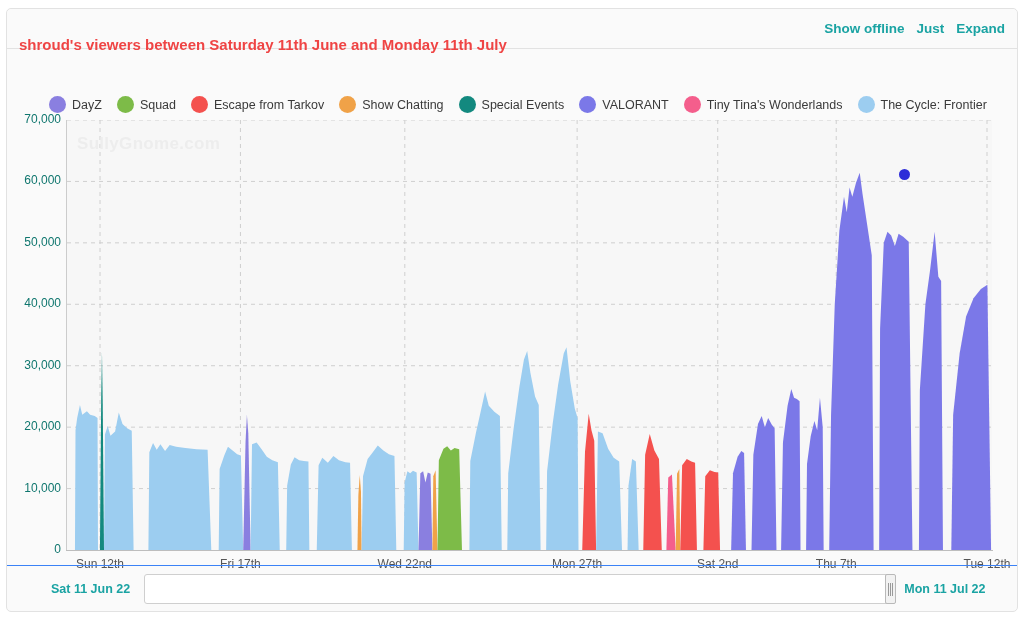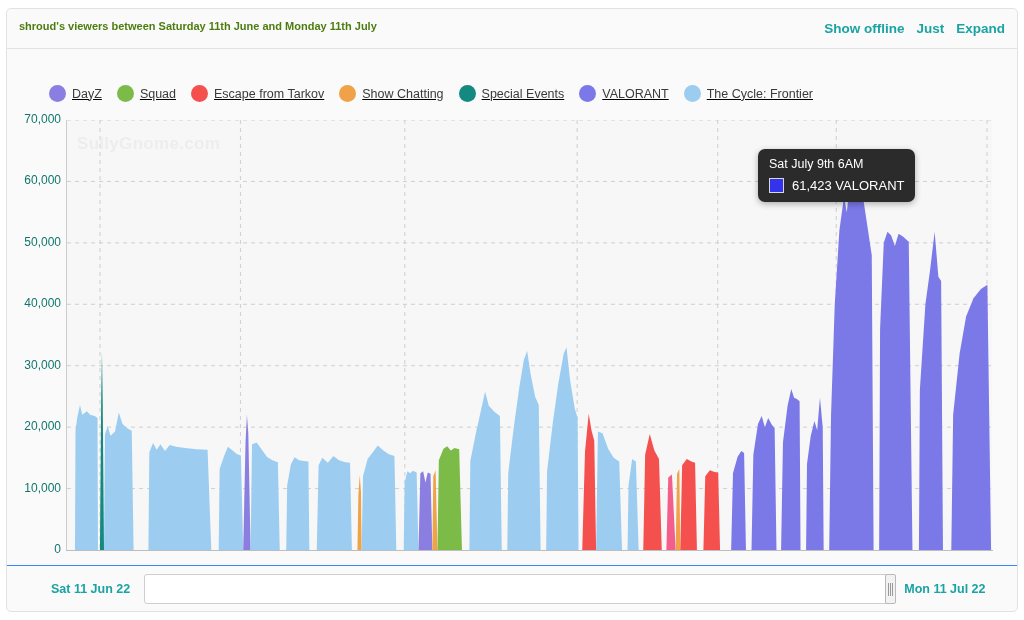--- a/index.html
+++ b/index.html
@@ -25,22 +25,22 @@
   }
   
   .header {
     position: absolute; left: 0; top: 0;
     width: 100%; height: 40px;
     border-bottom: 1px solid #e2e2e2;
     background: #fafafa;
     border-radius: 5px 5px 0 0;
   }
   .chart-title {
-    position: absolute; left: 12px; top: 11px;
-    font-size: 11px; font-weight: bold; color: #4d7c0f;
+    position: absolute; left: 12px; top: 27px;
+    font-size: 15px; font-weight: bold; color: #ef4444;
     white-space: nowrap;
   }
   .header-links {
     position: absolute; right: 12px; top: 12px;
     display: flex; align-items: center; gap: 12px;
   }
   .hlink {
     font-size: 13.5px; font-weight: bold; color: #1aa3a3;
     cursor: pointer; white-space: nowrap;
   }
@@ -49,25 +49,24 @@
     position: absolute; left: 0; top: 40px;
     width: 100%; height: 26px;
     border-bottom: 1px solid #e8e8e8;
   }
   .subtitle {
     position: absolute; left: 12px; top: 5px;
     font-size: 12.5px; color: #777777; white-space: nowrap;
   }
   
   .legend {
-    position: absolute; left: 0; top: 76px;
+    position: absolute; left: 0; top: 70px;
     width: 100%; height: 34px;
-    display: flex; align-items: flex-start;
+    display: flex; align-items: flex-end;
     padding-left: 42px;
-    text-decoration: underline;
   }
   .legend-item {
     display: flex; align-items: center;
     margin-right: 15px; cursor: pointer;
     white-space: nowrap;
   }
   .legend-dot {
     width: 17px; height: 17px; border-radius: 50%;
     margin-right: 6px; flex: none;
   }
@@ -201,20 +200,24 @@
           <span class="legend-dot" style="background: rgb(240, 162, 72);"></span>
           <span class="legend-label">Show Chatting</span>
         </div>
         <div class="legend-item">
           <span class="legend-dot" style="background: rgb(19, 137, 127);"></span>
           <span class="legend-label">Special Events</span>
         </div>
         <div class="legend-item">
           <span class="legend-dot" style="background: rgb(123, 120, 232);"></span>
           <span class="legend-label">VALORANT</span>
+        </div>
+        <div class="legend-item">
+          <span class="legend-dot" style="background: rgb(244, 94, 140);"></span>
+          <span class="legend-label">Tiny Tina's Wonderlands</span>
         </div>
         <div class="legend-item">
           <span class="legend-dot" style="background: rgb(156, 205, 240);"></span>
           <span class="legend-label">The Cycle: Frontier</span>
         </div>
       </div>
 
     <div class="ytick-col" id="yticks">
         <div class="ytick" style="top: 422px;">0</div>
         <div class="ytick" style="top: 360.571px;">10,000</div>
@@ -275,29 +278,31 @@
           <path d="M714.10 430.00 L715.95 322.50 L720.58 285.64 L724.27 269.06 L727.05 277.66 L729.83 278.89 L732.60 281.34 L733.53 430.00 Z" fill="#7b78e8" stroke="none"></path>
           <path d="M739.08 430.00 L740.00 344.00 L743.70 316.36 L747.40 301.00 L750.18 310.21 L752.95 277.66 L755.72 307.14 L756.65 430.00 Z" fill="#7b78e8" stroke="none"></path>
           <path d="M762.20 430.00 L764.05 294.86 L767.75 184.29 L772.38 110.57 L777.00 76.79 L779.77 92.14 L782.55 67.57 L785.32 76.79 L789.02 62.66 L792.73 52.69 L795.50 73.71 L800.13 104.43 L804.75 135.14 L806.60 430.00 Z" fill="#7b78e8" stroke="none"></path>
           <path d="M812.15 430.00 L813.08 208.86 L816.77 122.86 L820.48 111.80 L824.18 115.49 L827.88 125.93 L831.58 113.64 L836.20 116.71 L841.75 121.63 L845.45 430.00 Z" fill="#7b78e8" stroke="none"></path>
           <path d="M851.93 430.00 L852.85 270.29 L858.40 184.29 L863.03 150.50 L867.65 111.80 L871.35 156.64 L874.13 160.94 L875.97 430.00 Z" fill="#7b78e8" stroke="none"></path>
           <path d="M884.30 430.00 L886.15 294.86 L892.63 233.43 L899.10 196.57 L906.50 178.14 L913.90 168.93 L920.38 164.63 L924.08 430.00 Z" fill="#7b78e8" stroke="none"></path>
         </svg>
     </div>
 
     <div class="axis-bottom"></div>
+    <div class="xtick-row" id="xticks">
+        <div class="xtick" style="left: 33.0225px;">Sun 12th</div>
+        <div class="xtick" style="left: 173.438px;">Fri 17th</div>
+        <div class="xtick" style="left: 337.81px;">Wed 22nd</div>
+        <div class="xtick" style="left: 510.137px;">Mon 27th</div>
+        <div class="xtick" style="left: 650.737px;">Sat 2nd</div>
+        <div class="xtick" style="left: 769.23px;">Thu 7th</div>
+        <div class="xtick" style="left: 920.005px;">Tue 12th</div>
+      </div>
 
     <div class="tt-marker"></div>
-    <div class="tooltip">
-      <div class="tt-title">Sat July 9th 6AM</div>
-      <div class="tt-row">
-        <span class="tt-swatch" id="tt-swatch" style="background: rgb(51, 51, 238);"></span>
-        <span class="tt-text">61,423 VALORANT</span>
-      </div>
-    </div>
 
     <div class="range-bar">
       <span class="range-label left">Sat 11 Jun 22</span>
       <div class="range-track">
         <div class="range-handle">
           <i></i>
             <i></i>
             <i></i>
         </div>
       </div>

